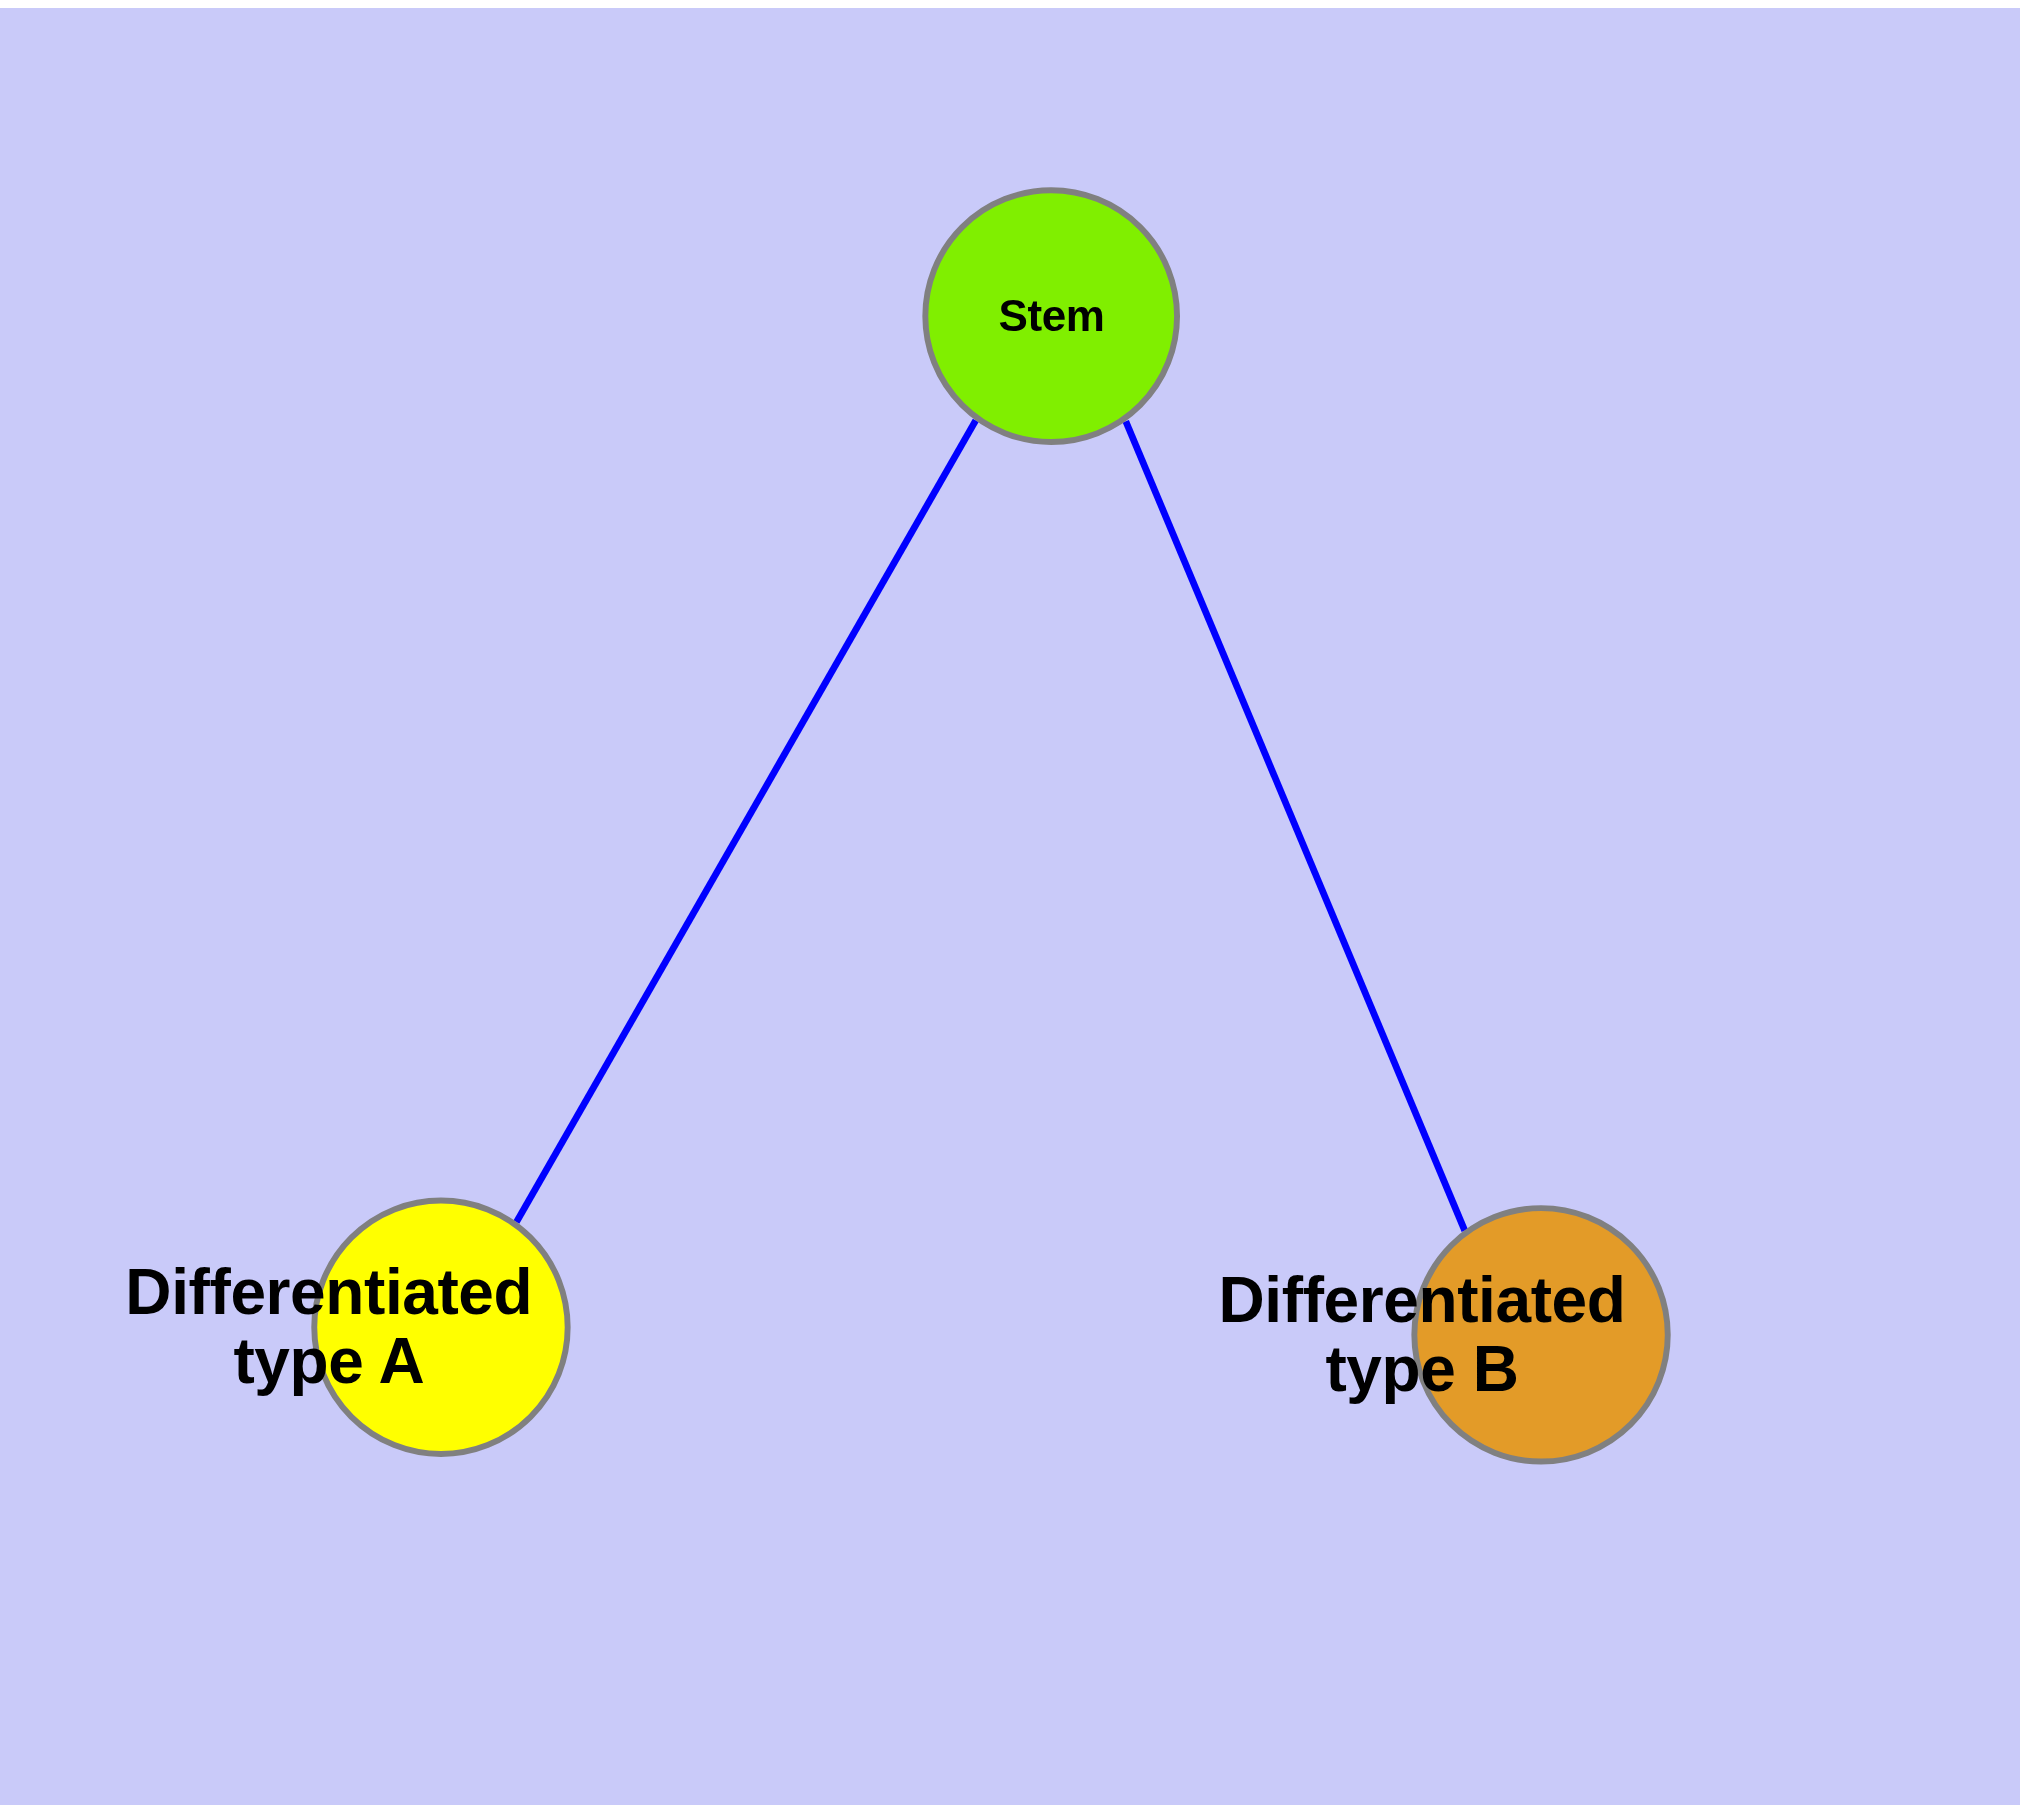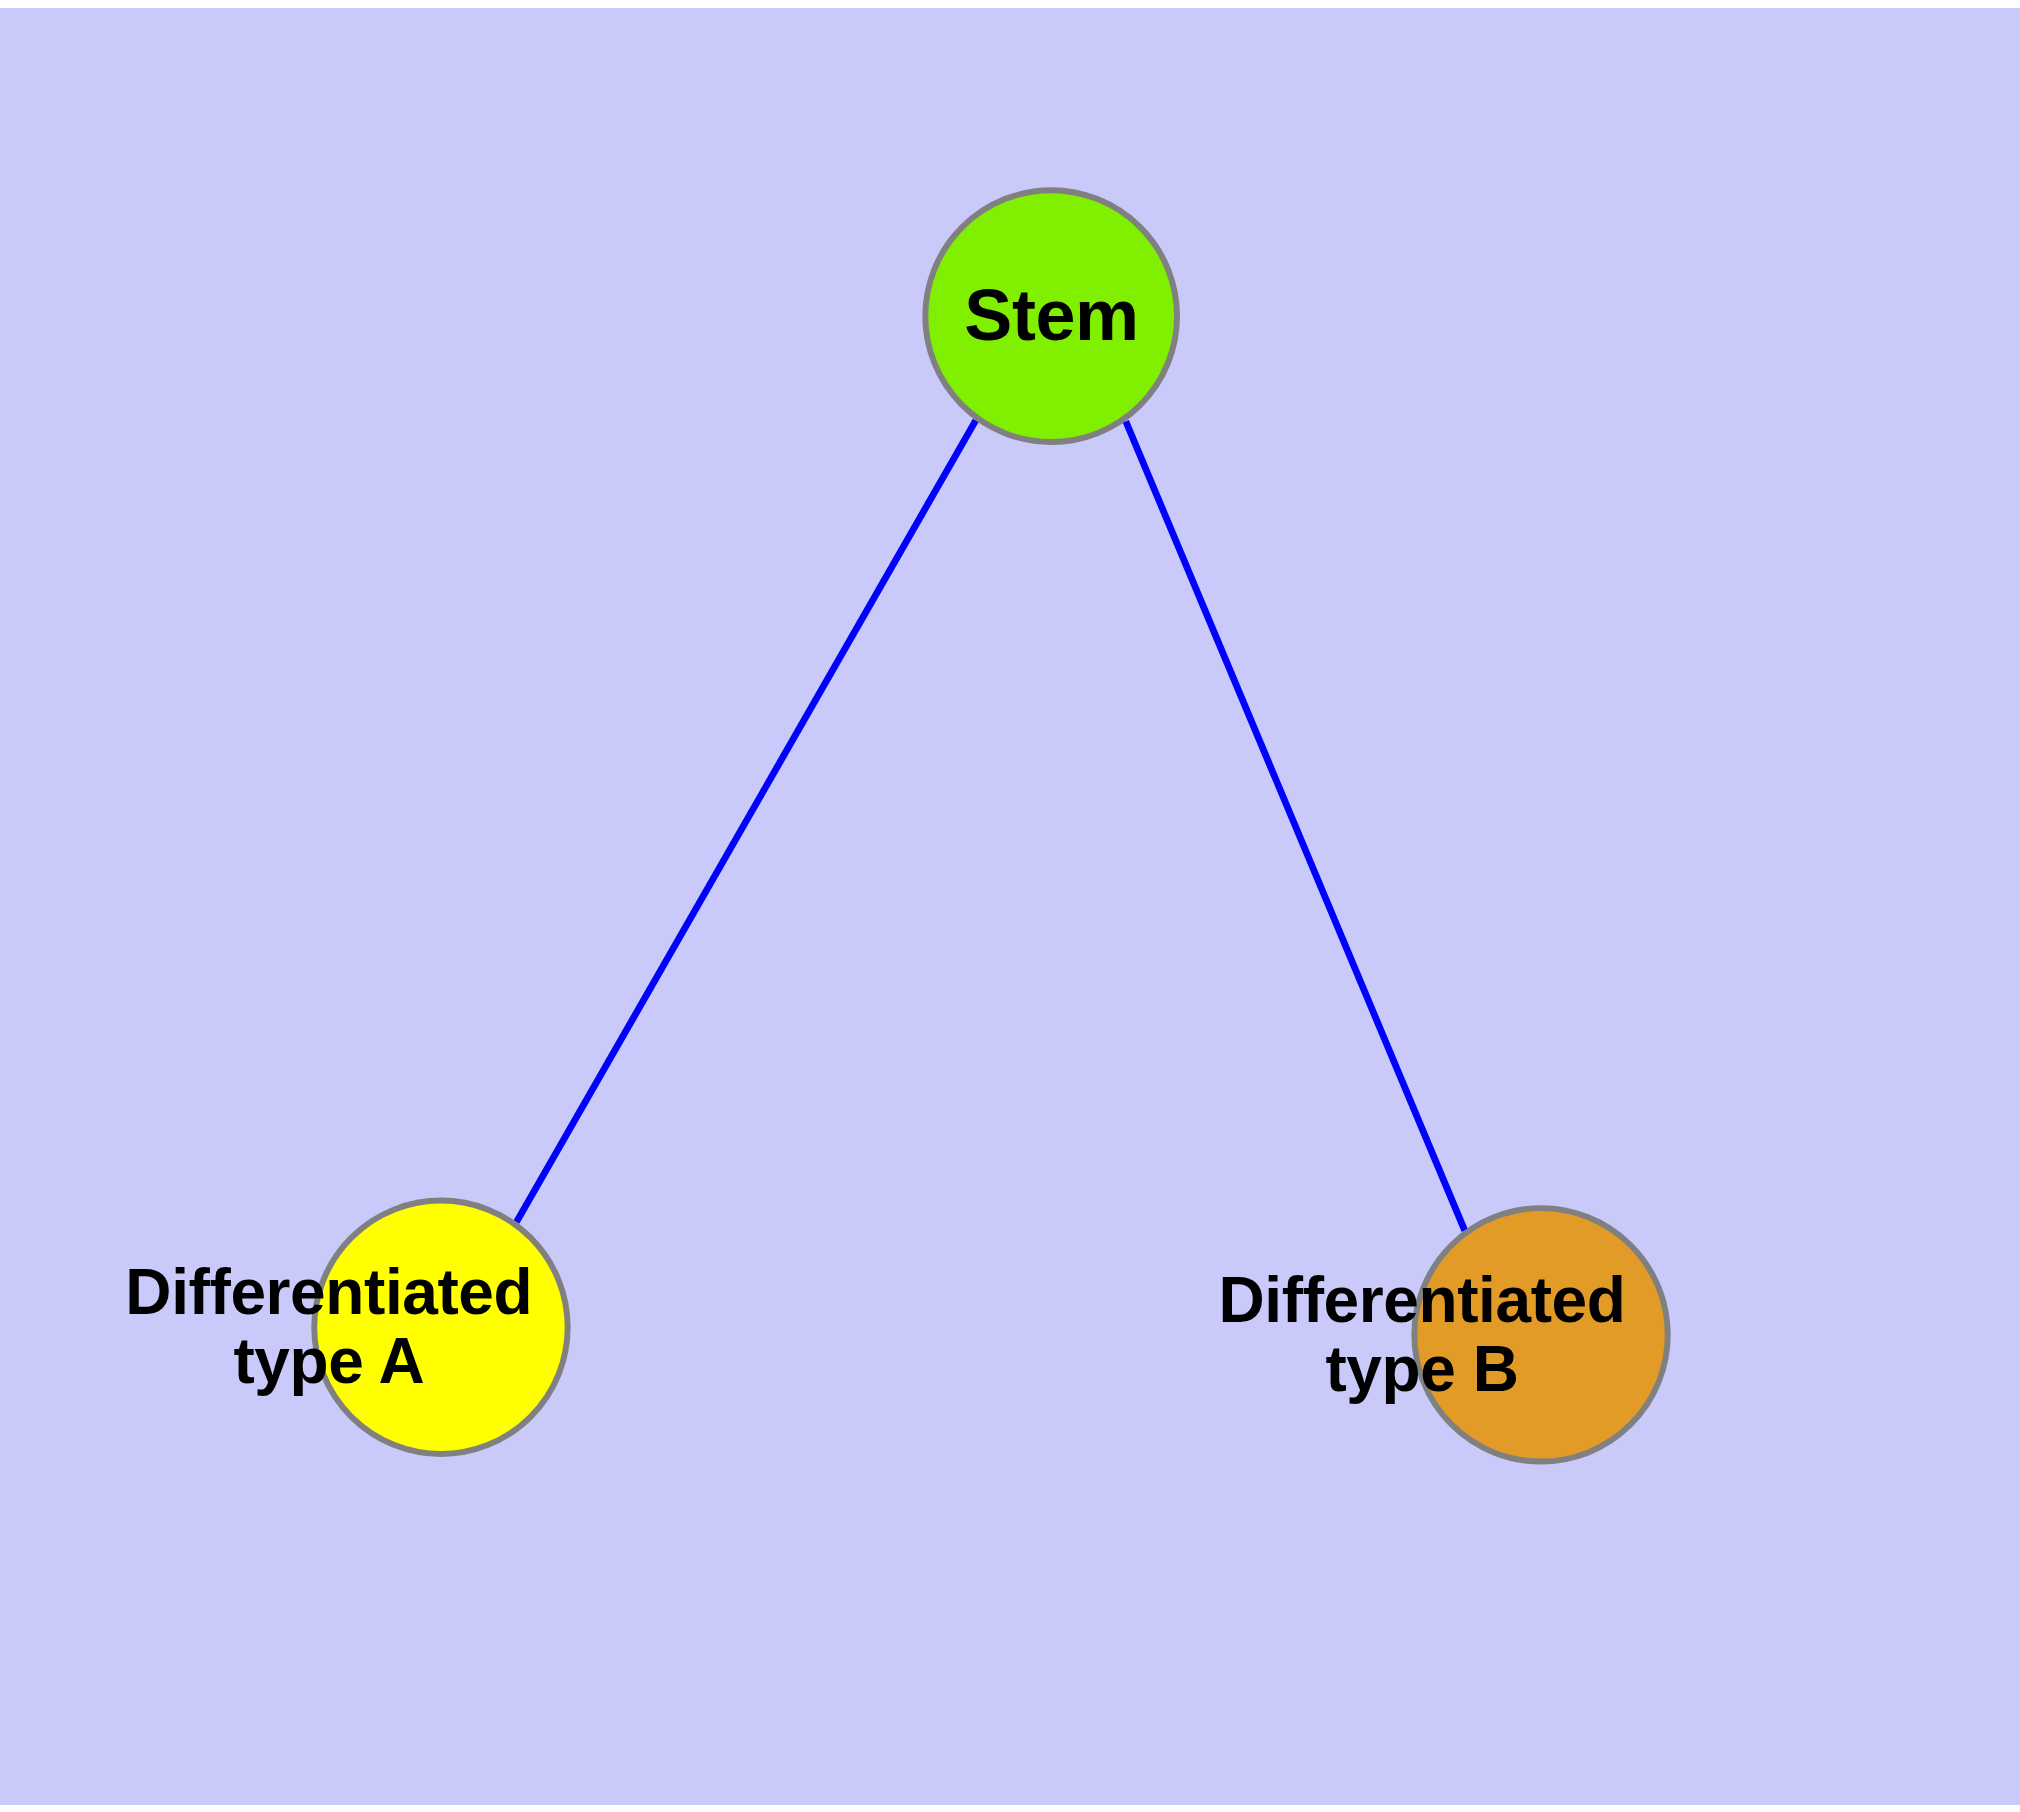--- a/index.html
+++ b/index.html
@@ -34,21 +34,21 @@
     position: absolute;
     color: #000000;
     font-weight: bold;
     text-align: center;
     line-height: 1.08;
     white-space: pre-line;
     letter-spacing: -0.4px;
     pointer-events: none;
   }
   .label-stem {
-    font-size: 72px;
+    font-size: 44px;
   }
   .label-leaf {
     font-size: 64px;
   }
 </style>
 </head>
 <body>
 
 <div id="canvas">
 

